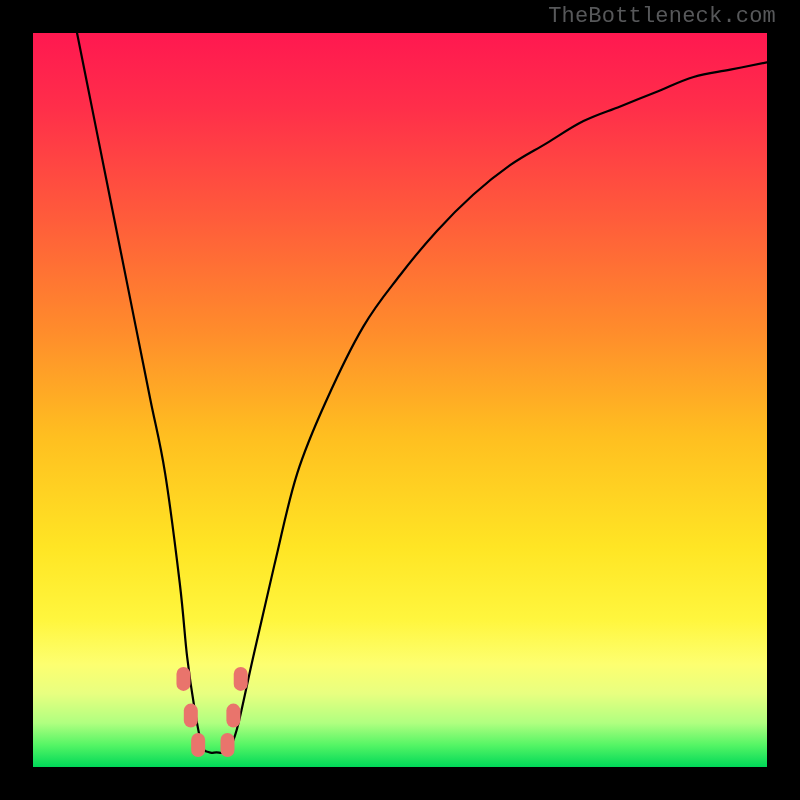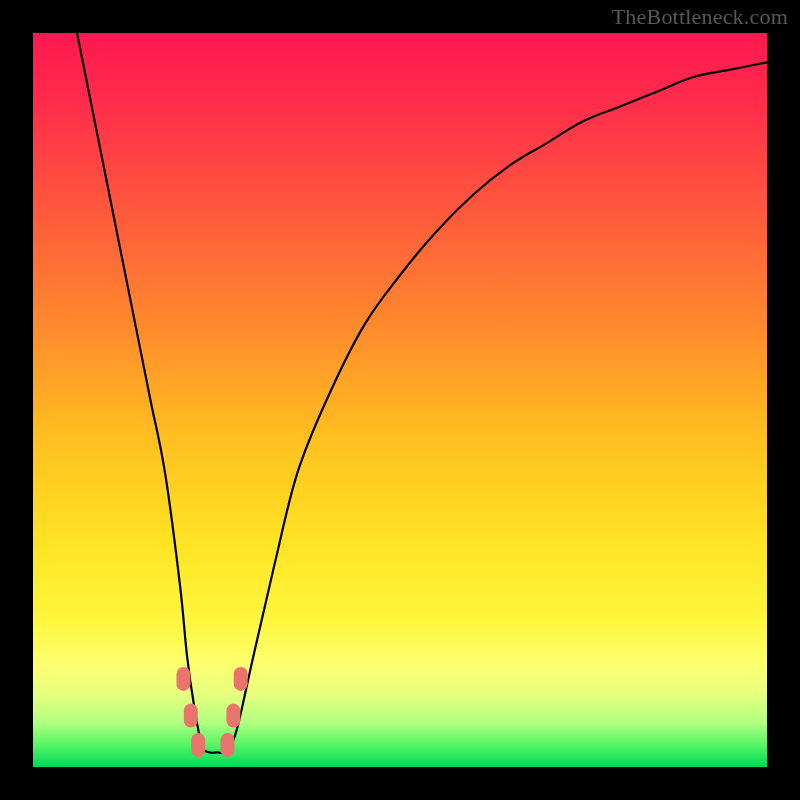--- a/index.html
+++ b/index.html
@@ -12,22 +12,22 @@
   }
   .container {
     position: relative;
     width: 800px;
     height: 800px;
     background: #000;
   }
   .watermark {
     position: absolute;
     top: 4px;
-    right: 12px;
-    font-family: Liberation Serif, serif;
+    right: 24px;
+    font-family: Liberation Mono, monospace;
     font-size: 22px;
     color: #57585a;
     letter-spacing: 0.2px;
     z-index: 10;
   }
   .plot-area {
     position: absolute;
     left: 33px;
     top: 33px;
     width: 734px;

